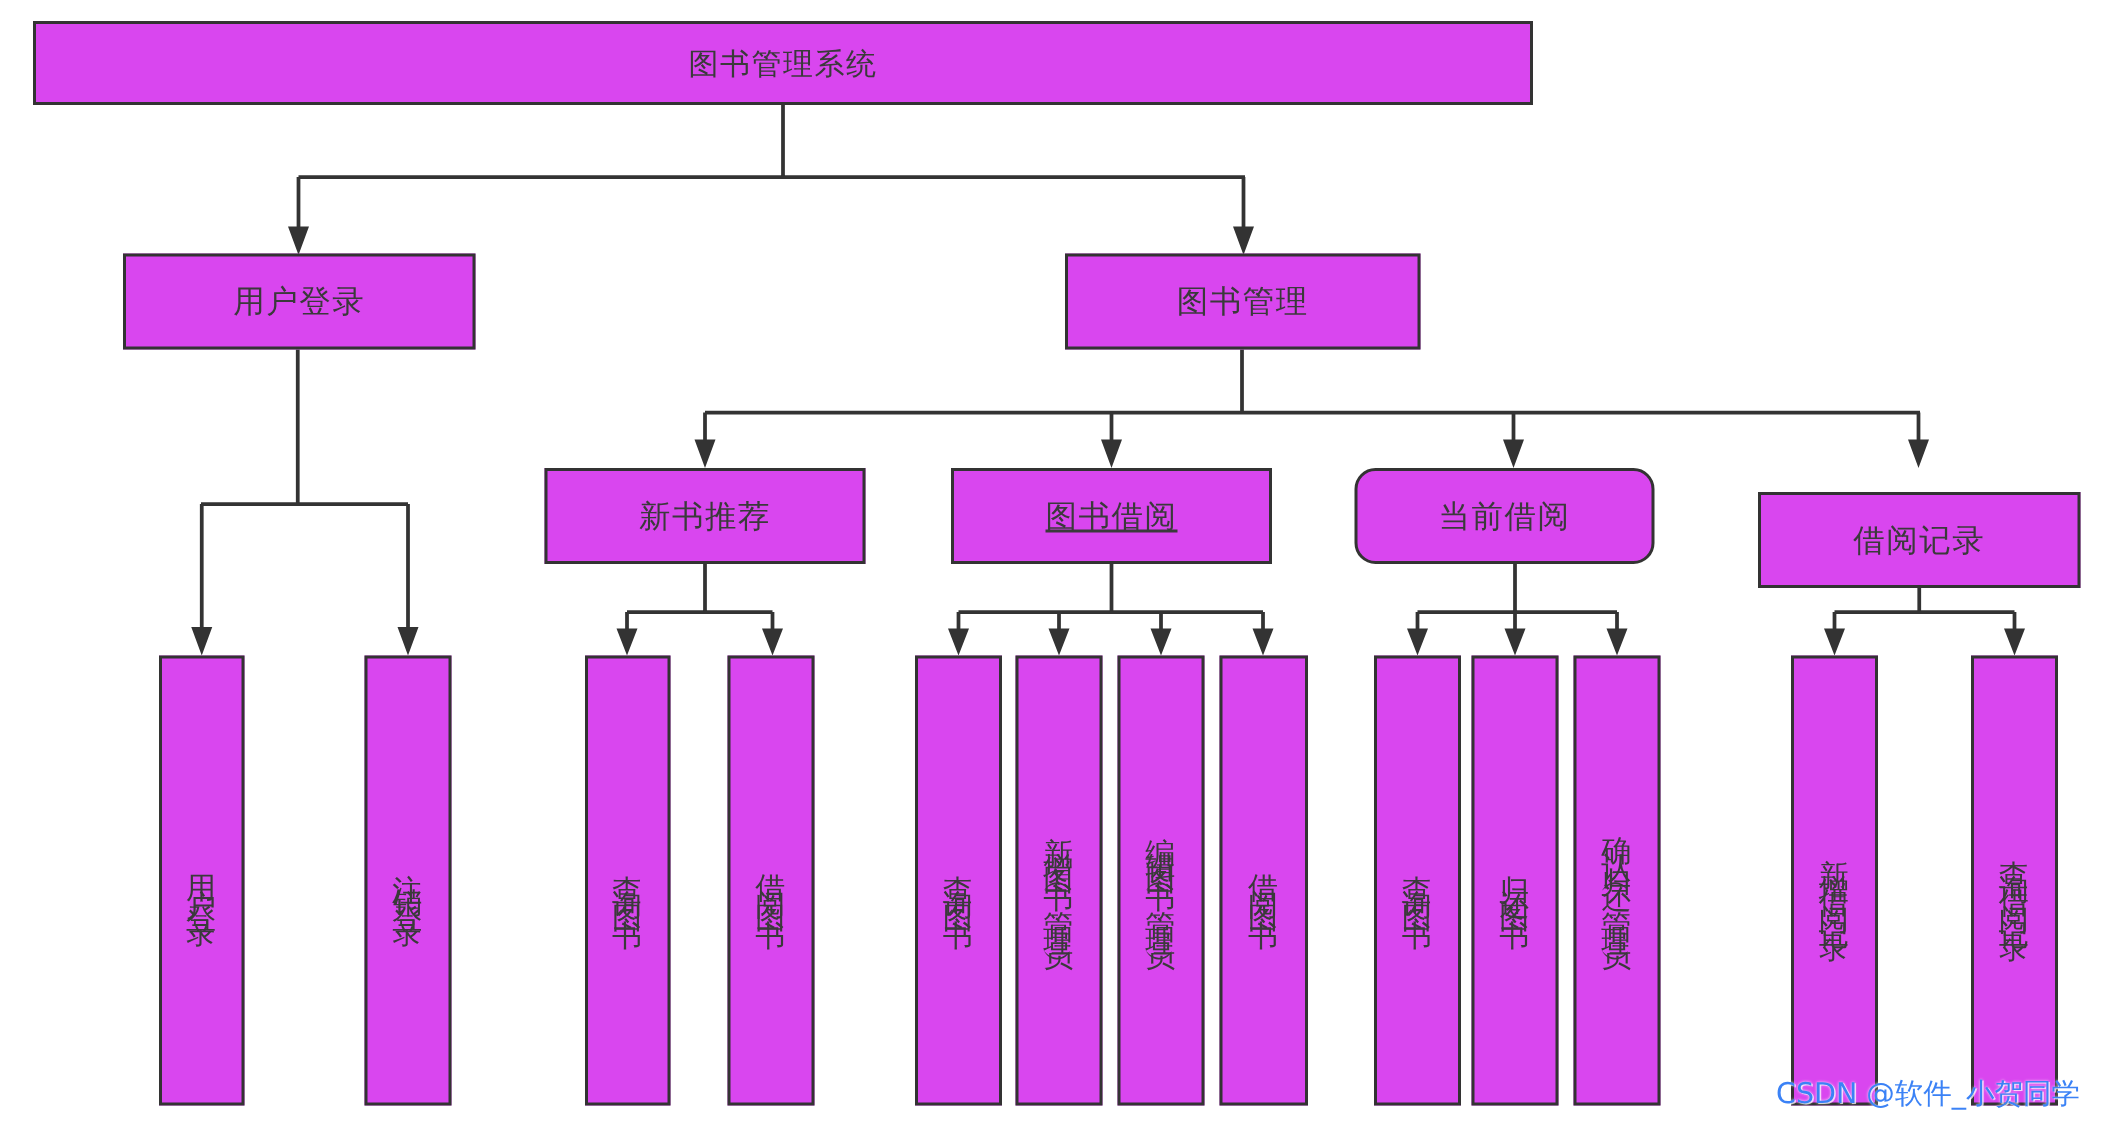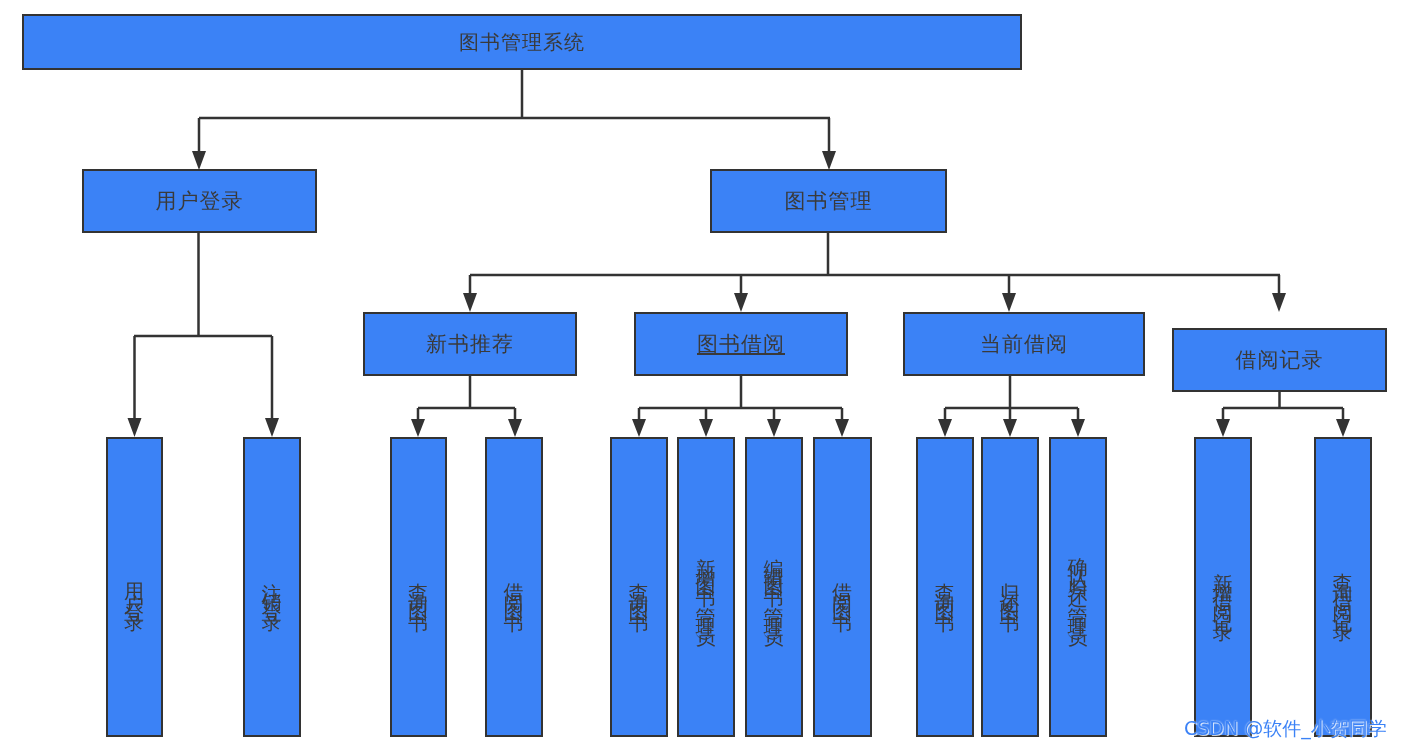--- a/index.html
+++ b/index.html
@@ -17,21 +17,21 @@
   }
   .connectors {
     position: absolute;
     left: 0;
     top: 0;
     z-index: 1;
   }
   .box {
     position: absolute;
     box-sizing: border-box;
-    background: #3b82f6;
+    background: #d946ef;
     border: 2.5px solid #333333;
     color: #3a3a3a;
     display: flex;
     align-items: center;
     justify-content: center;
     z-index: 2;
   }
   .box .lbl {
     font-size: 21px;
     letter-spacing: 1px;
@@ -112,21 +112,21 @@
   <div class="box" style="left:710px; top:169px; width:237px; height:64px;">
     <span class="lbl">图书管理</span>
   </div>
 
   <div class="box" style="left:363px; top:312px; width:214px; height:64px;">
     <span class="lbl">新书推荐</span>
   </div>
   <div class="box" style="left:634px; top:312px; width:214px; height:64px;text-decoration:underline;">
     <span class="lbl">图书借阅</span>
   </div>
-  <div class="box" style="left:903px; top:312px; width:242px; height:64px;">
+  <div class="box" style="left:903px; top:312px; width:200px; height:64px;border-radius:14px;">
     <span class="lbl">当前借阅</span>
   </div>
   <div class="box" style="left:1172px; top:328px; width:215px; height:64px;">
     <span class="lbl">借阅记录</span>
   </div>
 
   <div class="box leaf" style="left:106px; top:437px; width:57px; height:300px;">
     <span class="lbl">用户登录</span>
   </div>
   <div class="box leaf" style="left:243px; top:437px; width:58px; height:300px;">

